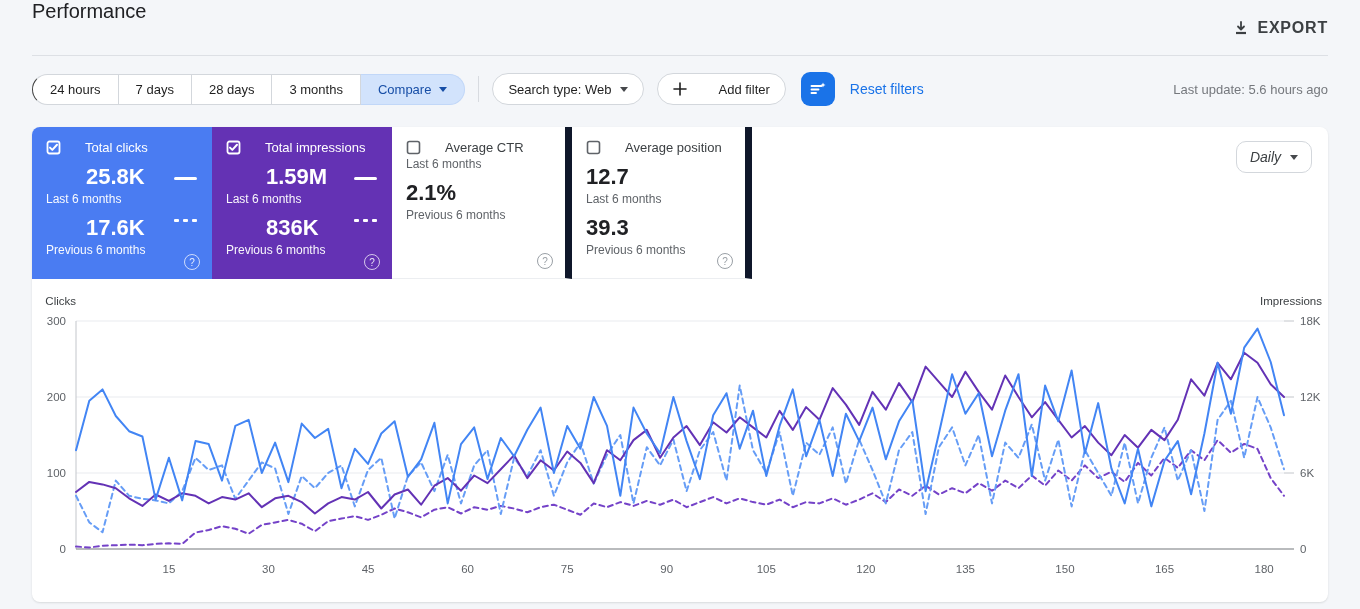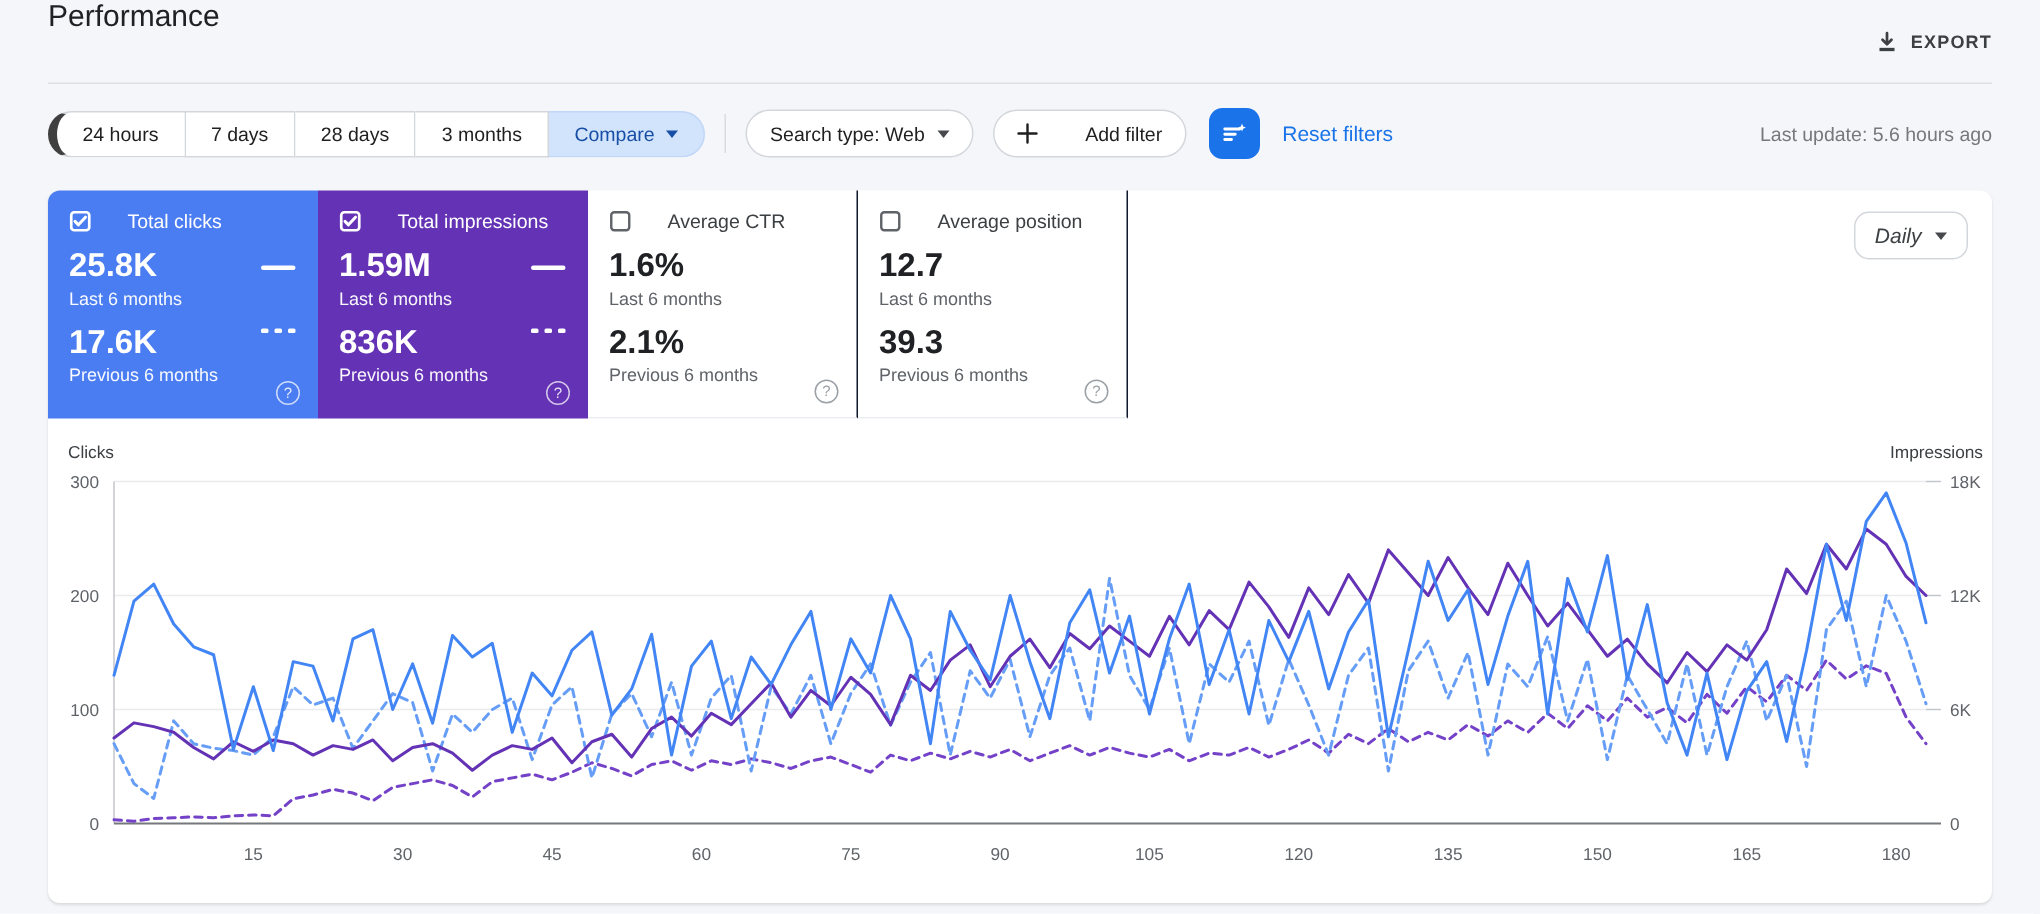--- a/index.html
+++ b/index.html
@@ -6,54 +6,54 @@
   html,body { width:1360px; height:609px; overflow:hidden; }
   body {
     background:#f4f6f9;
     font-family:"Liberation Sans","DejaVu Sans",sans-serif;
     color:#202124;
   }
   
   .header { height:55px; display:flex; justify-content:space-between; padding:0 32px; }
   .page-title { font-size:20px; font-weight:400; color:#202124; }
   .export-btn { display:flex; align-items:center; gap:8px; background:none; border:none; cursor:pointer;
-    font-family:inherit; font-size:12px; font-weight:700; letter-spacing:.8px; color:#3c4043; }
+    font-family:inherit; font-size:16px; font-weight:700; letter-spacing:.8px; color:#3c4043; }
   .hdr-rule { margin:0 32px; border-top:1px solid #dde0e5; }
 
   
   .filter-bar { display:flex; align-items:center; margin:15px 32px 0; height:36px; }
   .seg { display:flex; }
   .seg-btn { height:31px; padding:0 17px; background:#fff; border:1px solid #d3d7dc; border-left:none;
     font-family:inherit; font-size:13px; color:#1f1f1f; cursor:pointer; display:flex; align-items:center; gap:8px; }
-  .seg-btn:first-child { border-left:6px solid #404040; border-radius:16px 0 0 16px; }
+  .seg-btn:first-child { border-left:1px solid #404040; border-radius:16px 0 0 16px; }
   .seg-btn.compare { background:#d2e3fc; border-color:#c1d7f8; border-radius:0 16px 16px 0; color:#174ea6; font-weight:500; }
   .caret { width:0; height:0; border-left:4px solid transparent; border-right:4px solid transparent; border-top:5px solid #46484c; display:inline-block; }
   .seg-btn.compare .caret { border-top-color:#174ea6; }
   .vdiv { width:1px; height:26px; background:#d8dbe0; margin:0 13px; }
   .chip { height:32px; border:1px solid #d3d7dc; border-radius:16px; background:#fff; font-family:inherit;
     font-size:13px; color:#1f1f1f; display:flex; align-items:center; gap:8px; padding:0 15px; cursor:pointer; }
   .chip + .chip { margin-left:13px;gap:32px; }
   .filter-square-btn { width:34px; height:34px; border-radius:9px; background:#1a73e8; border:none; margin:0 15px;
     display:flex; align-items:center; justify-content:center; cursor:pointer; }
   .reset-link { color:#1a73e8; font-size:14px; text-decoration:none; cursor:pointer; }
   .last-update { margin-left:auto; color:#75787d; font-size:13px; }
 
   
   .card { position:relative; margin:20px 32px 0; height:475px; background:#fff; border-radius:8px;
     box-shadow:0 1px 2px rgba(60,64,67,.15); }
   .tiles { display:flex; }
   .tile { width:180px; height:152px; padding:13px 14px; position:relative; background:#fff;
-    border-right:1px solid #0f172a; border-bottom:1px solid #eceef1; cursor:pointer; }
+    border-right:7px solid #0f172a; border-bottom:1px solid #eceef1; cursor:pointer; }
   .tile:first-child { border-top-left-radius:8px; }
   .tile.filled { border:none; color:#fff; }
   .tile-label-row { display:flex; align-items:center; gap:24px; font-size:13px; color:#3c4043; }
   .tile.filled .tile-label-row { color:#fff; }
   .tile-value { font-size:22px; font-weight:700; margin-top:9px; color:#202124; }
   .tile-cap { font-size:12px; margin-top:2px; color:#5f6368; }
-  .tile.filled .tile-value { color:#fff; }
+  .tile.filled .tile-value { color:#fff;margin-left:40px; }
   .tile.filled .tile-cap { color:rgba(255,255,255,.96); }
   .cb rect { fill:none; stroke:#5f6368; stroke-width:1.6; }
   .tile.filled .cb rect { stroke:#fff; stroke-width:1.8; }
   .cb .tick { fill:none; stroke:#fff; stroke-width:2; stroke-linecap:round; stroke-linejoin:round; }
   .linekey { position:absolute; right:15px; display:none; }
   .tile.filled .linekey { display:block; }
   .linekey.solid { top:50px; width:23px; height:3px; background:#fff; border-radius:2px; }
   .linekey.dashed { top:92px; display:none; }
   .tile.filled .linekey.dashed { display:flex; gap:4px; }
   .linekey.dashed i { width:5px; height:3px; background:#fff; border-radius:1px; display:block; }
@@ -165,21 +165,20 @@
     </div>
 
     <div class="tile">
       <div class="tile-label-row">
         <svg class="cb" width="15" height="15" viewBox="0 0 15 15">
           <rect x="1.5" y="1.5" width="12" height="12" rx="2"></rect>
             <path class="tick" d="M4 7.6l2.3 2.3L11 4.8" style="display: none;"></path>
         </svg>
         <span>Average CTR</span>
       </div>
-      <div class="tile-value">1.6%</div>
       <div class="tile-cap">Last 6 months</div>
       <div class="tile-value">2.1%</div>
       <div class="tile-cap">Previous 6 months</div>
 
       <span class="help">?</span>
     </div>
 
     <div class="tile">
       <div class="tile-label-row">
         <svg class="cb" width="15" height="15" viewBox="0 0 15 15">

